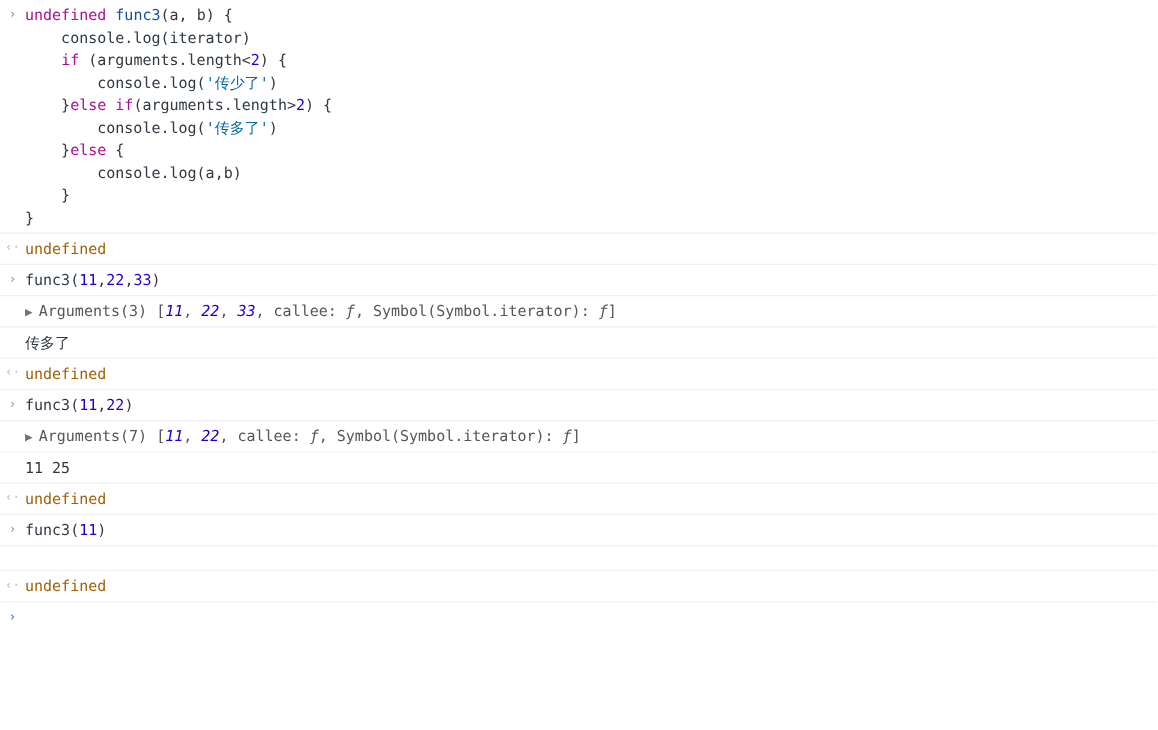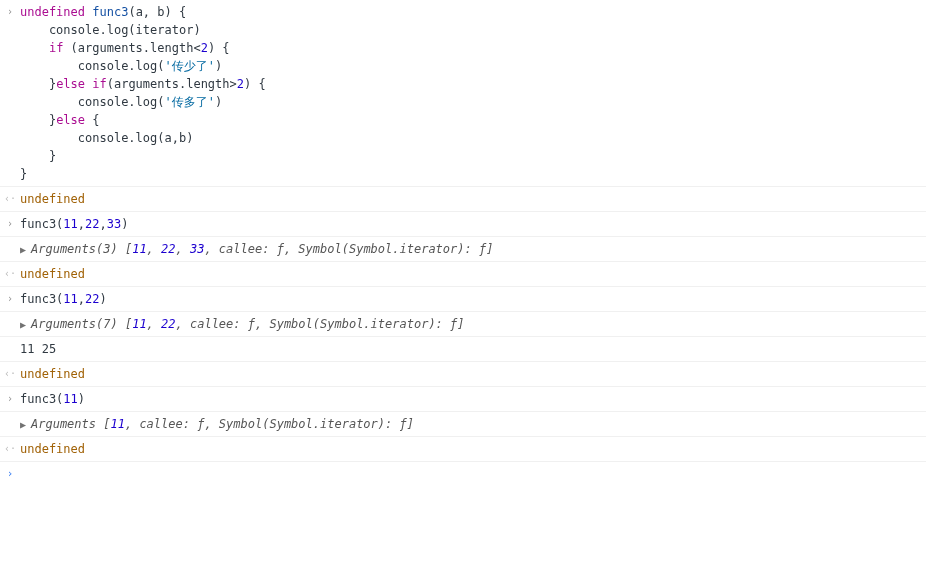--- a/index.html
+++ b/index.html
@@ -33,21 +33,21 @@
     flex: 1;
     white-space: pre;
     font-family: Consolas, "Lucida Console", Menlo, monospace;
   }
   .content.log { white-space: pre-wrap; }
   .undefined { color: #a16207; }
   .kw { color: #aa0d91; }
   .fn { color: #1450a3; }
   .num { color: #1c00cf; }
   .str { color: #0369a1; }
-  .argobj { font-style: italic; color: #565656; }
+  .argobj { color: #565656; }
   .argnum { color: #1c00cf; font-style: italic; }
   .argf   { color: #565656; font-style: italic; }
   .disclosure {
     display: inline-block;
     width: 10px;
     color: #727272;
     font-size: 10px;
     margin-right: 1px;
   }
   .logtext { color: #303942; }
@@ -77,20 +77,24 @@
     </div>
     <div class="row">
       <div class="marker input">›</div>
       <div class="content"><span>func3(</span><span class="num">11</span><span>,</span><span class="num">22</span><span>,</span><span class="num">33</span><span>)</span></div>
     </div>
     <div class="row">
       <div class="marker"></div>
       <div class="content log"><span class="disclosure">▶</span><span class="argobj">Arguments(3) [</span><span class="argnum">11</span><span class="argobj">, </span><span class="argnum">22</span><span class="argobj">, </span><span class="argnum">33</span><span class="argobj">, callee: </span><span class="argf">ƒ</span><span class="argobj">, Symbol(Symbol.iterator): </span><span class="argf">ƒ</span><span class="argobj">]</span></div>
     </div>
     <div class="row">
+      <div class="marker"></div>
+      <div class="content log"><span class="logtext">传多了</span></div>
+    </div>
+    <div class="row">
       <div class="marker output">‹·</div>
       <div class="content"><span class="undefined">undefined</span></div>
     </div>
     <div class="row">
       <div class="marker input">›</div>
       <div class="content"><span>func3(</span><span class="num">11</span><span>,</span><span class="num">22</span><span>)</span></div>
     </div>
     <div class="row">
       <div class="marker"></div>
       <div class="content log"><span class="disclosure">▶</span><span class="argobj">Arguments(7) [</span><span class="argnum">11</span><span class="argobj">, </span><span class="argnum">22</span><span class="argobj">, callee: </span><span class="argf">ƒ</span><span class="argobj">, Symbol(Symbol.iterator): </span><span class="argf">ƒ</span><span class="argobj">]</span></div>
@@ -102,21 +106,20 @@
     <div class="row">
       <div class="marker output">‹·</div>
       <div class="content"><span class="undefined">undefined</span></div>
     </div>
     <div class="row">
       <div class="marker input">›</div>
       <div class="content"><span>func3(</span><span class="num">11</span><span>)</span></div>
     </div>
     <div class="row">
       <div class="marker"></div>
-      <div class="content log"><span class="disclosure">▶</span><span class="argobj">Arguments [</span><span class="argnum">11</span><span class="argobj">, callee: </span><span class="argf">ƒ</span><span class="argobj">, Symbol(Symbol.iterator): </span><span class="argf">ƒ</span><span class="argobj">]</span></div>
     </div>
     <div class="row">
       <div class="marker output">‹·</div>
       <div class="content"><span class="undefined">undefined</span></div>
     </div>
   </div>
 
 <div class="row promptrow">
   <div class="marker prompt">›</div>
   <div class="content"></div>

